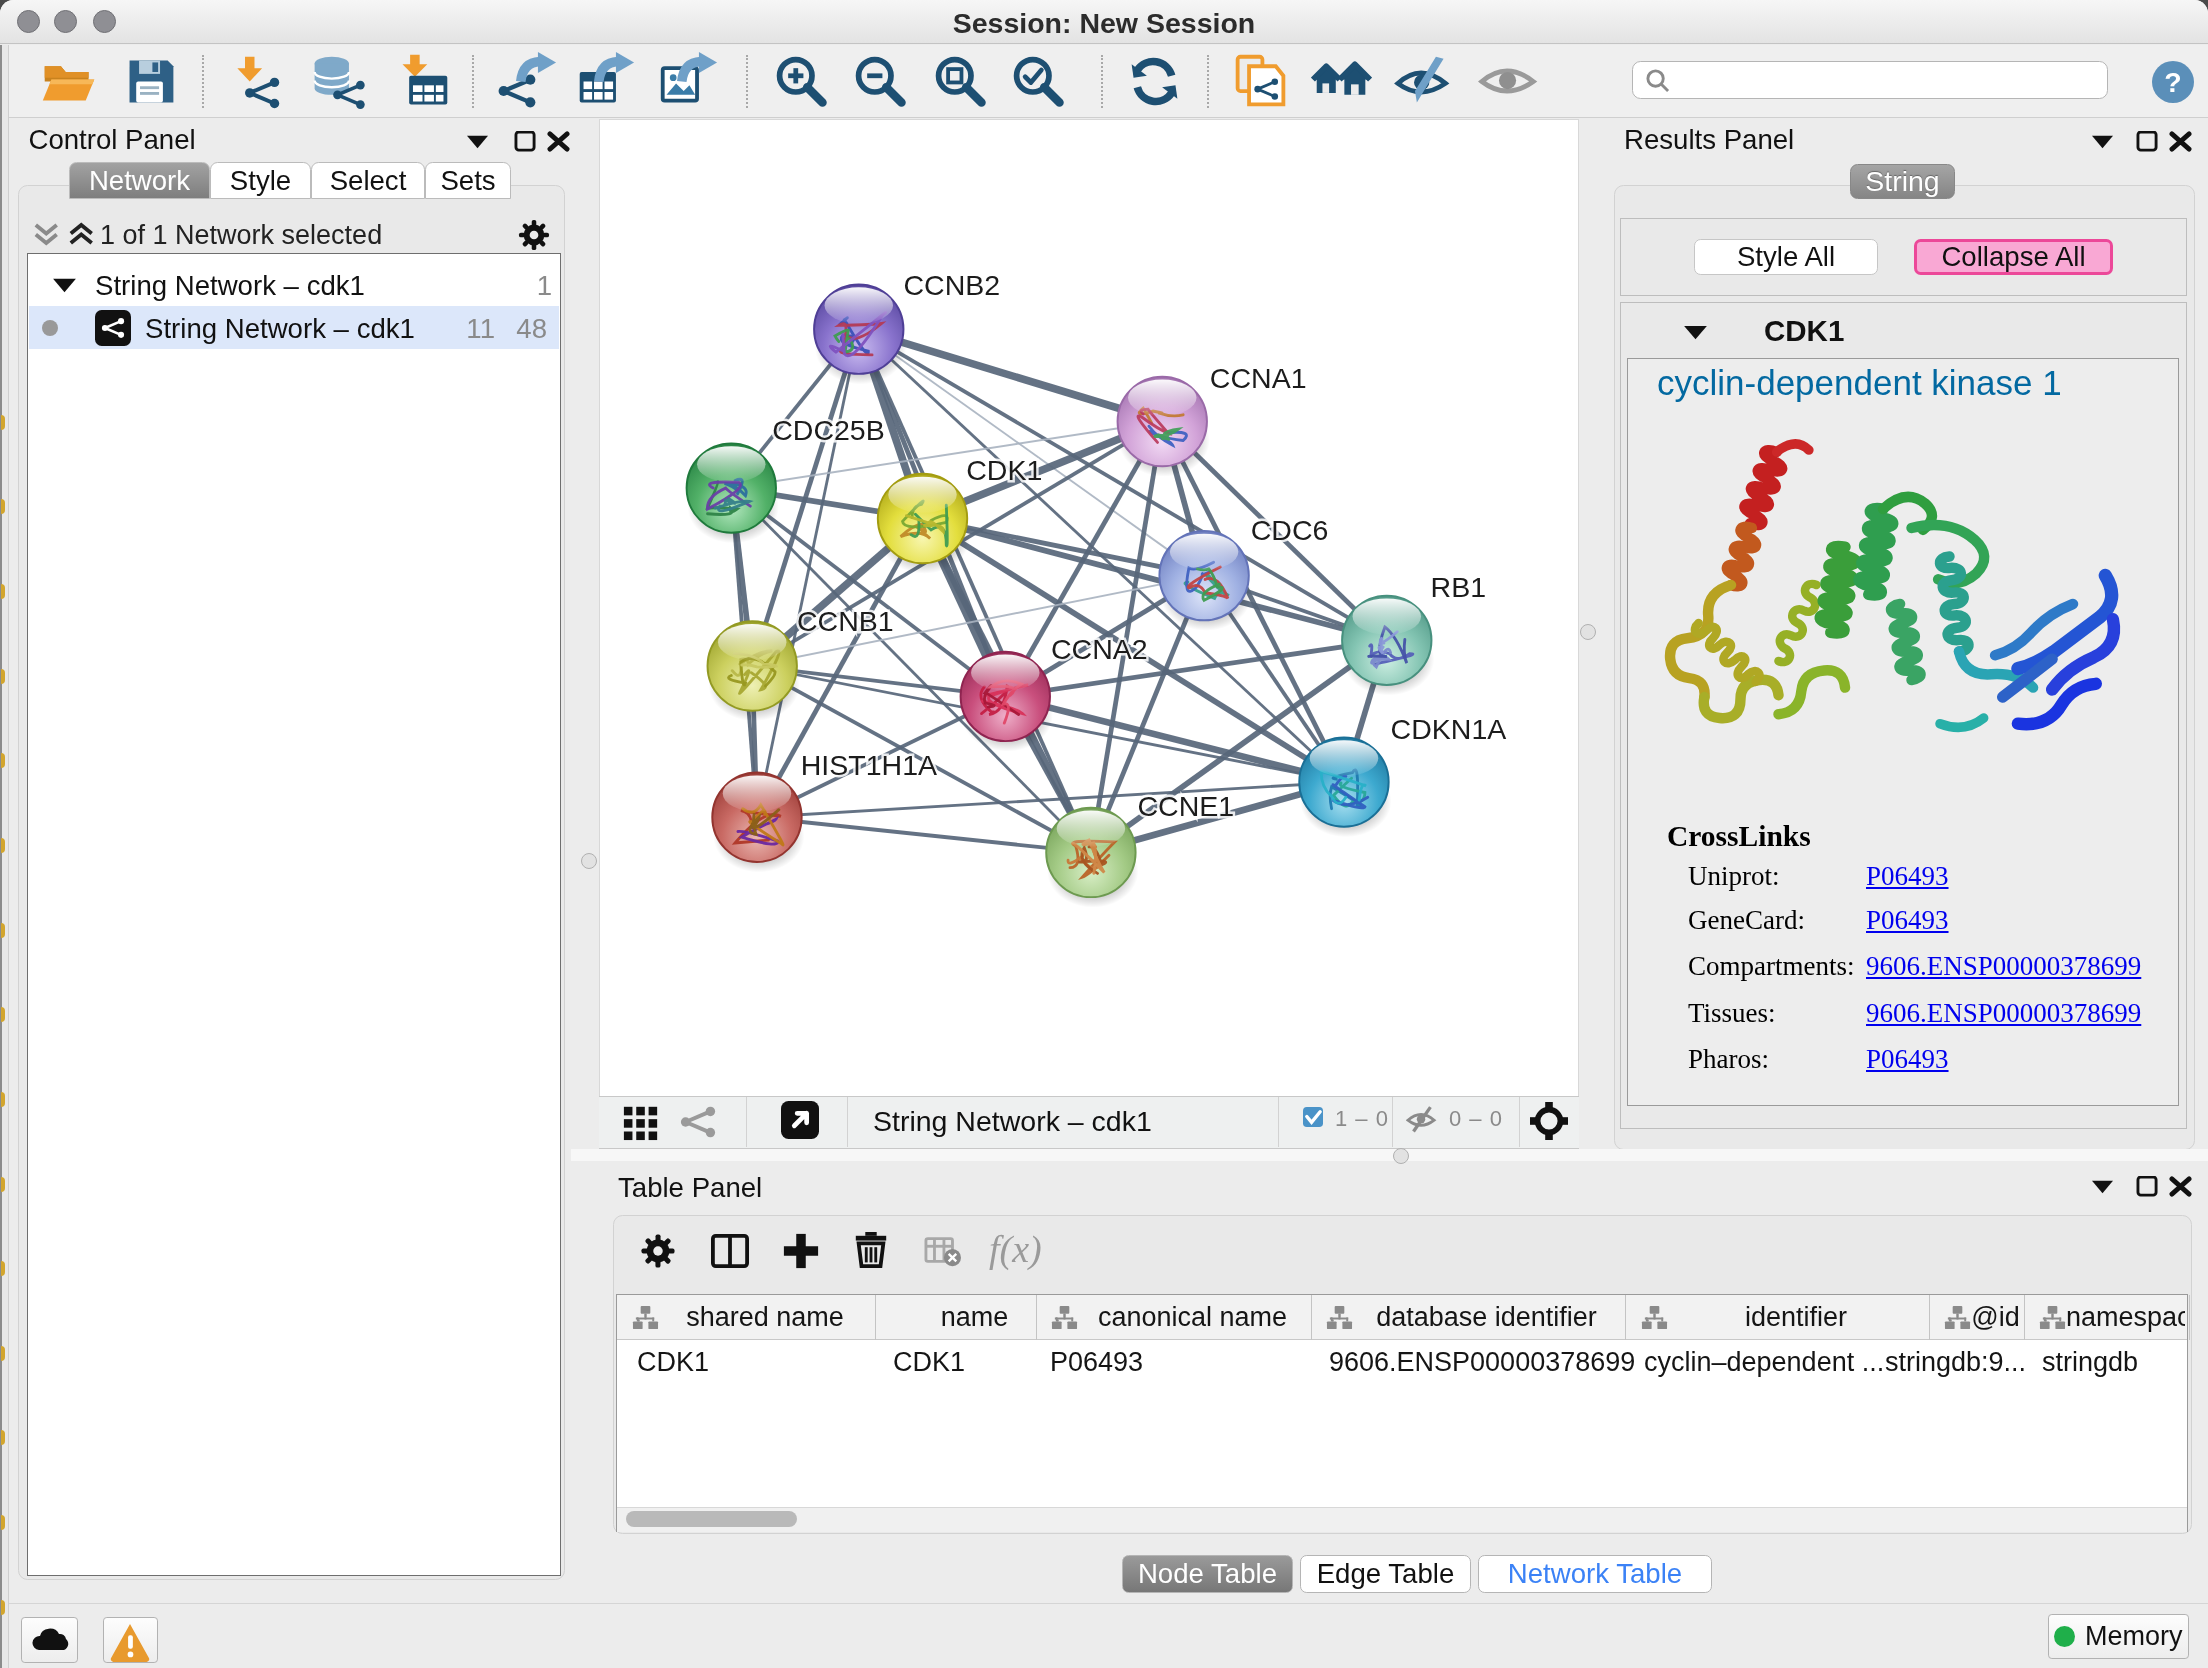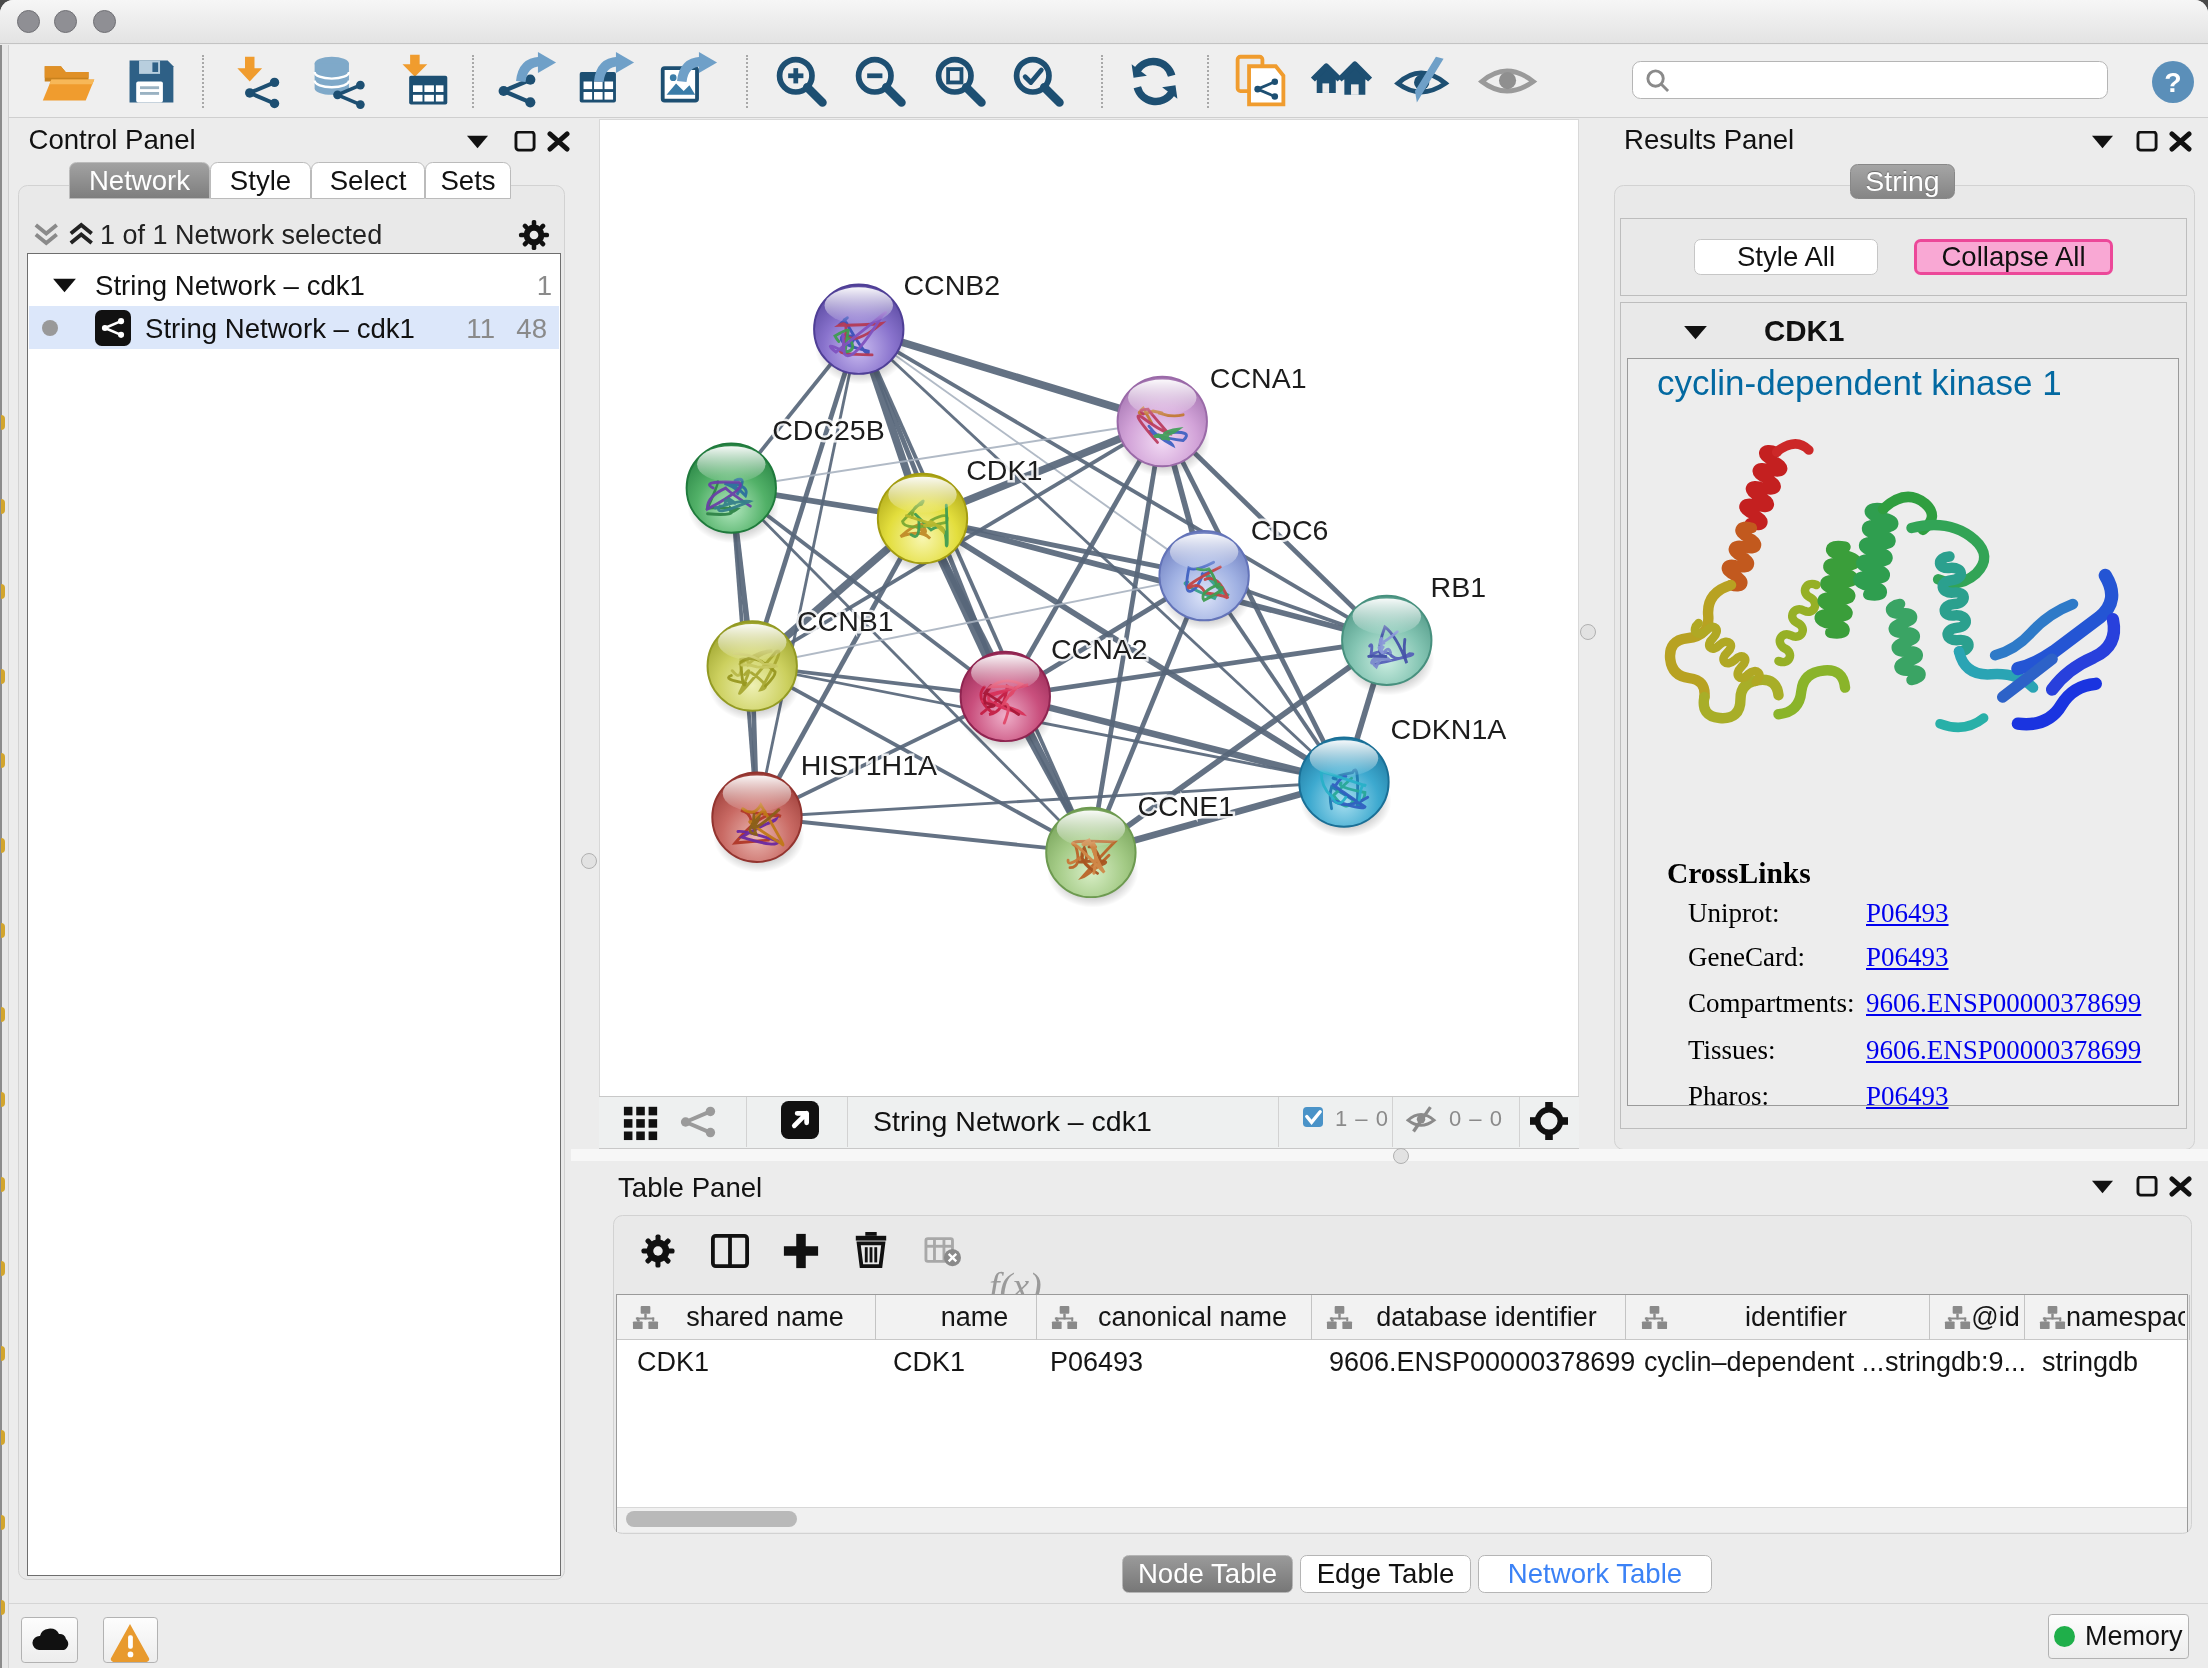--- a/index.html
+++ b/index.html
@@ -1,24 +1,25 @@
 <!DOCTYPE html>
 <html style="font-size:15px"><head><meta charset="utf-8"><style>
 
 * { margin:0; padding:0; box-sizing:border-box; }
 body { width:2208px; height:1668px; font-family:"Liberation Sans", sans-serif; background:#4a4a4a; overflow:hidden; }
 #win { position:absolute; left:0; top:0; width:2208px; height:1668px; background:#ececec; border-radius:13.3px 13.3px 0 0; overflow:hidden; }
-.serif { font-family:"Liberation Serif", serif;margin-top:37px; }
+.serif { font-family:"Liberation Serif", serif; }
 
 </style></head><body>
 <div id="win">
 <div style="position:absolute;left:0;top:0;width:2208px;height:44px;background:linear-gradient(#f6f6f6,#e3e3e3);border-bottom:1px solid #c3c3c3"></div>
 <div style="position:absolute;left:17px;top:9.5px;width:23px;height:23px;border-radius:50%;background:#8f8f94;border:1.4px solid #707075"></div>
 <div style="position:absolute;left:54px;top:9.5px;width:23px;height:23px;border-radius:50%;background:#8f8f94;border:1.4px solid #707075"></div>
 <div style="position:absolute;left:93px;top:9.5px;width:23px;height:23px;border-radius:50%;background:#8f8f94;border:1.4px solid #707075"></div>
+<div style="position:absolute;left:0;top:6.7px;width:2208px;text-align:center;font-size:28.5px;font-weight:600;color:#2c2c2c">Session: New Session</div>
 <div style="position:absolute;left:0;top:45px;width:2208px;height:73px;background:#efefef;border-bottom:1.9px solid #cfcfcf"></div>
 <svg style="position:absolute;left:39px;top:51px" width="61" height="61" viewBox="0 0 64 64">
       <path d="M6,16 h17 l5,6 h24 v10 H6 z" fill="#c8821e"></path>
       <path d="M6,16 h17 l5,6 h24 v6 H6 z" fill="#e09026"></path>
       <path d="M13,30 h45 l-9,22 H4 z" fill="#f09c2e"></path>
       <path d="M13,30 h45 l-2,5 H11 z" fill="#f7b858"></path>
     </svg>
 <svg style="position:absolute;left:120px;top:51px" width="61" height="61" viewBox="0 0 64 64">
       <path d="M10,10 h40 l6,6 v38 H10 z" fill="#2e6086"></path>
       <rect x="20" y="10" width="22" height="14" fill="#b8cede"></rect>

